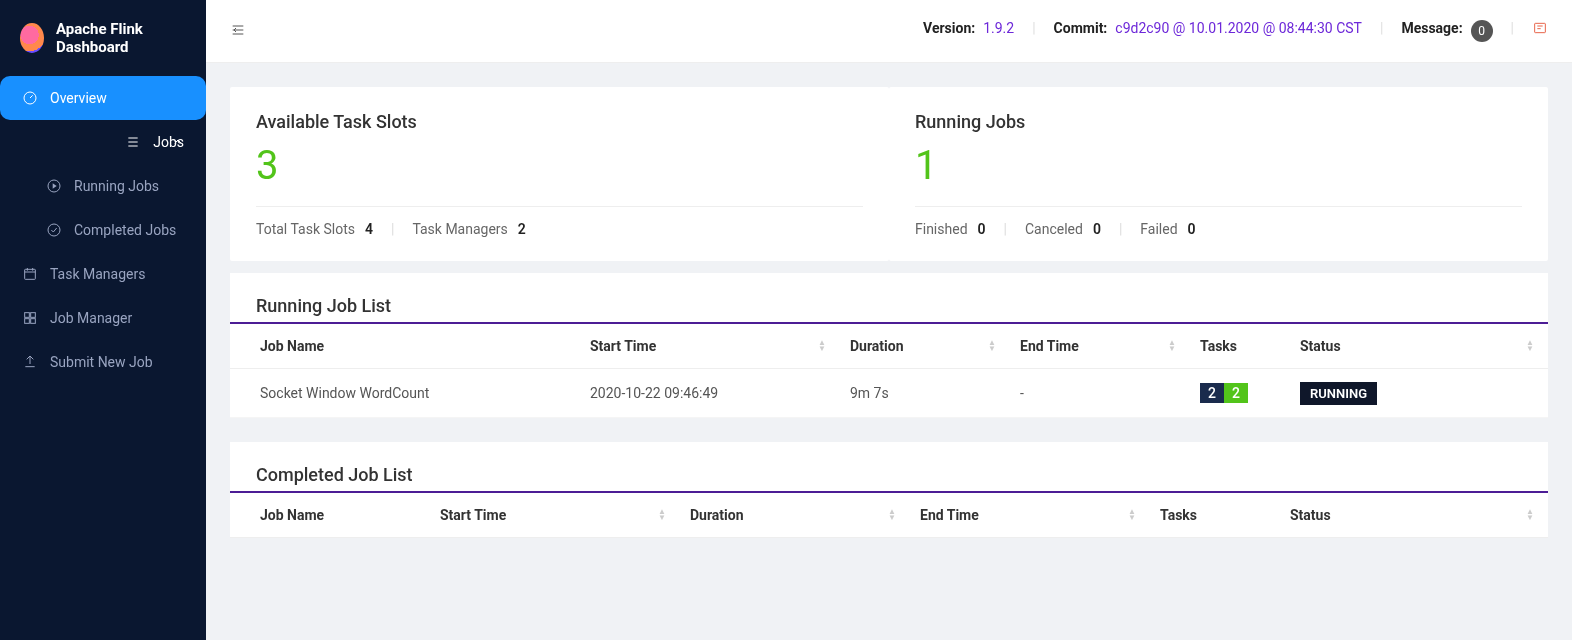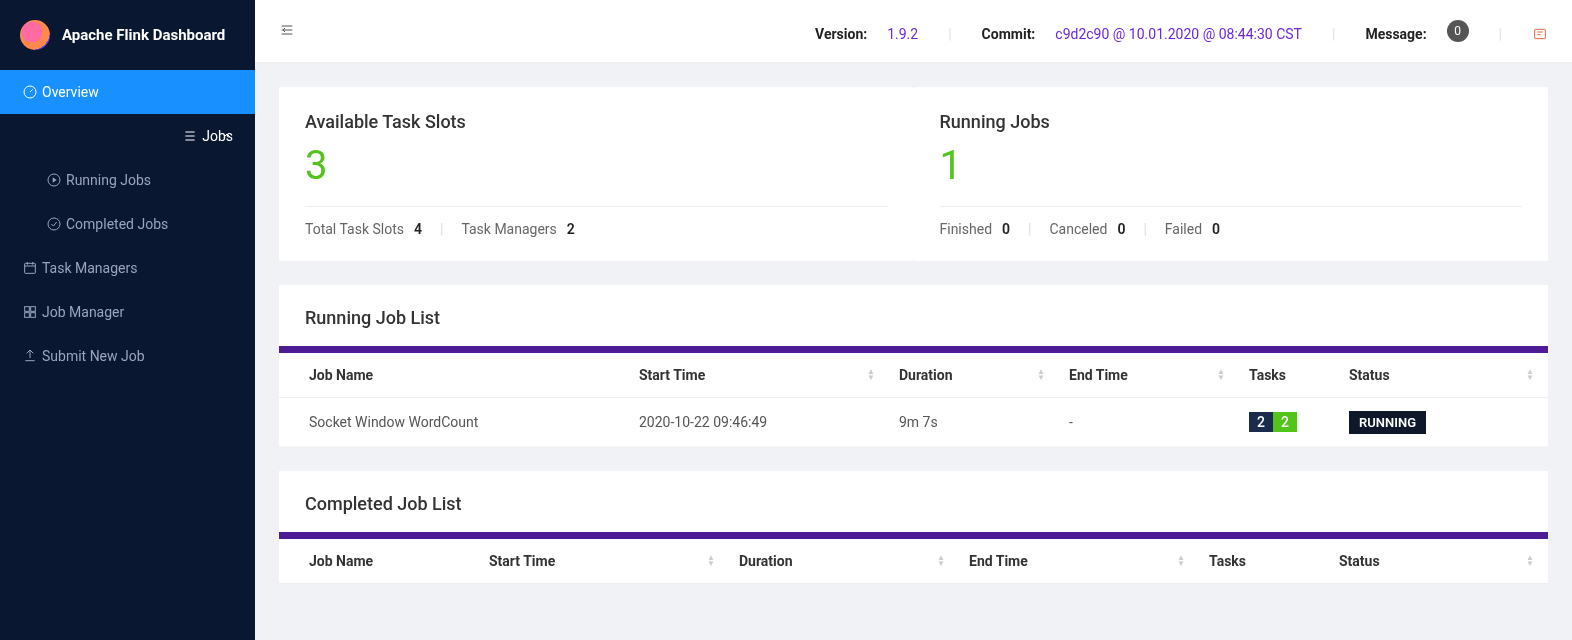--- a/index.html
+++ b/index.html
@@ -8,21 +8,21 @@
       font-size: 14px;
       color: #333;
       background: #f0f2f5;
       width: 1572px;
       height: 640px;
       overflow: hidden;
       display: flex;
     }
     
     .sidebar {
-      width: 255px;
+      width: 206px;
       background: #0a1730;
       color: #b8bfd0;
       display: flex;
       flex-direction: column;
     }
     .brand {
       display: flex;
       align-items: center;
       gap: 12px;
       padding: 20px;
@@ -36,24 +36,25 @@
       position: relative;
     }
     .brand-title {
       font-size: 15px;
       font-weight: 700;
       color: #fff;
     }
     .nav-item {
       display: flex;
       align-items: center;
-      gap: 4px;
+      gap: 12px;
       padding: 14px 22px;
       cursor: pointer;
       color: #99a4c0;
+      border-radius: 10px;
     }
     .nav-item.active {
       background: #1890ff;
       color: #fff;
     }
     .nav-item.section {
       color: #fff;
       justify-content: flex-end;
       position: relative;
     }
@@ -86,22 +87,22 @@
       align-items: center;
       padding: 0 24px;
       border-bottom: 1px solid #eee;
     }
     .topbar-left {
       flex: 0 0 auto;
     }
     .topbar-right {
       margin-left: auto;
       display: flex;
-      align-items: flex-end;
-      gap: 20px;
+      align-items: flex-start;
+      gap: 8px;
       color: #333;
     }
     .vdiv { color: #e0e0e0; padding: 0 10px;}
     .bold { font-weight: 700; color: #222;}
     .greytext { color: #6d28d9;}
     .msg-badge {
       display: inline-flex;
       background: #555;
       color: #fff;
       width: 22px; height: 22px;
@@ -110,21 +111,21 @@
       justify-content: center;
       font-size: 12px;
     }
     .content {
       padding: 24px;
       overflow-y: auto;
       flex: 1;
     }
     .cards {
       display: flex;
-      margin-bottom: 24px;
+      margin-bottom: 12px;
     }
     .card {
       background: #fff;
       flex: 1;
       padding: 24px 26px;
       border-radius: 2px;
     }
     .card h2 {
       font-size: 18px;
       font-weight: 500;
@@ -149,25 +150,25 @@
       gap: 6px;
       align-items: center;
     }
     .card-sub .vdiv2 { color: #ddd; padding: 0 12px; }
     .card-sub strong { color: #222; font-weight: 600; margin-left: 4px;}
     .panel {
       background: #fff;
       margin-bottom: 24px;
     }
     .panel-head {
-      padding: 22px 26px 18px;
+      padding: 22px 26px 6px;
       font-size: 18px;
       font-weight: 500;
       color: #333;
-      border-bottom: 7px solid #4c1d95;
+      border-bottom: 2px solid #4c1d95;
     }
     table {
       width: 100%;
       border-collapse: collapse;
     }
     th {
       padding: 14px 10px;
       text-align: left;
       font-weight: 700;
       color: #333;

